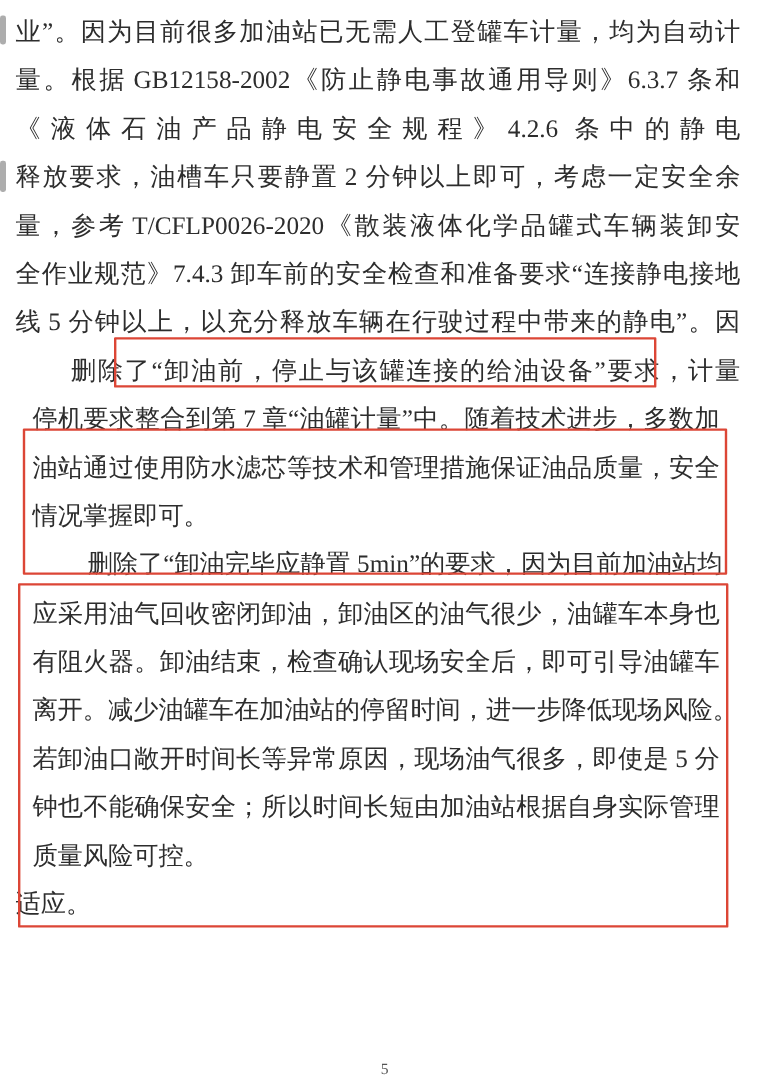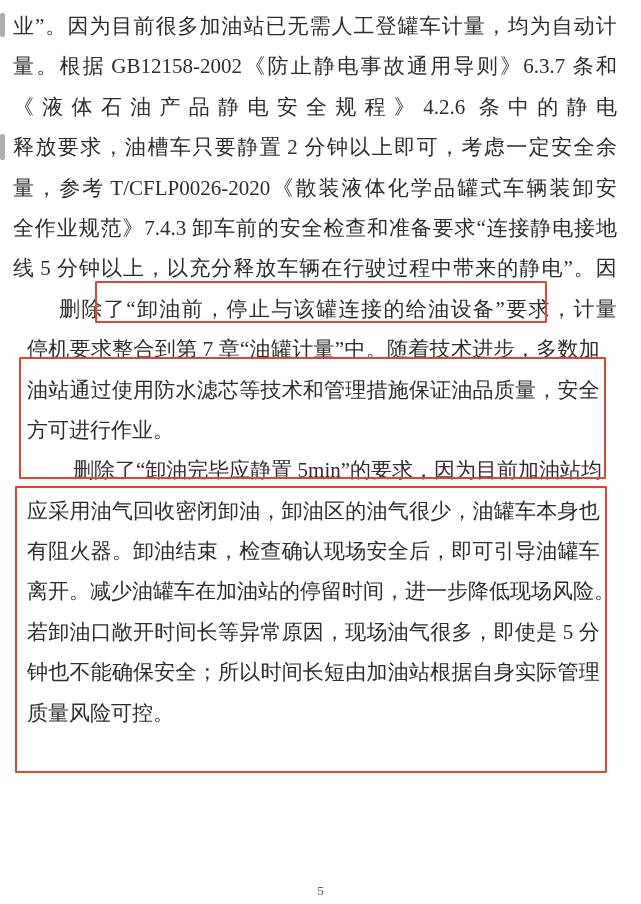--- a/index.html
+++ b/index.html
@@ -340,21 +340,21 @@
         <span>保</span>
         <span>证</span>
         <span>油</span>
         <span>品</span>
         <span>质</span>
         <span>量</span>
         <span>，</span>
         <span>安</span>
         <span>全</span>
       </div>
-      <div class="line boxed">方可进行作业。</div>
+      <div class="line boxed">情况掌握即可。</div>
       <div class="line flex indent boxed">
         <span>删</span>
         <span>除</span>
         <span>了</span>
         <span>“</span>
         <span>卸</span>
         <span>油</span>
         <span>完</span>
         <span>毕</span>
         <span>应</span>
@@ -515,20 +515,21 @@
         <span>根</span>
         <span>据</span>
         <span>自</span>
         <span>身</span>
         <span>实</span>
         <span>际</span>
         <span>管</span>
         <span>理</span>
       </div>
       <div class="line boxed">质量风险可控。</div>
+      <div class="line">适应。</div>
     </div>
 
   <div class="red-box box1" style="border-color: rgb(220, 70, 54);"></div>
   <div class="red-box box2" style="border-color: rgb(220, 70, 54);"></div>
   <div class="red-box box3" style="border-color: rgb(220, 70, 54);"></div>
 
   <div class="page-number">5</div>
 
 </div>
 

